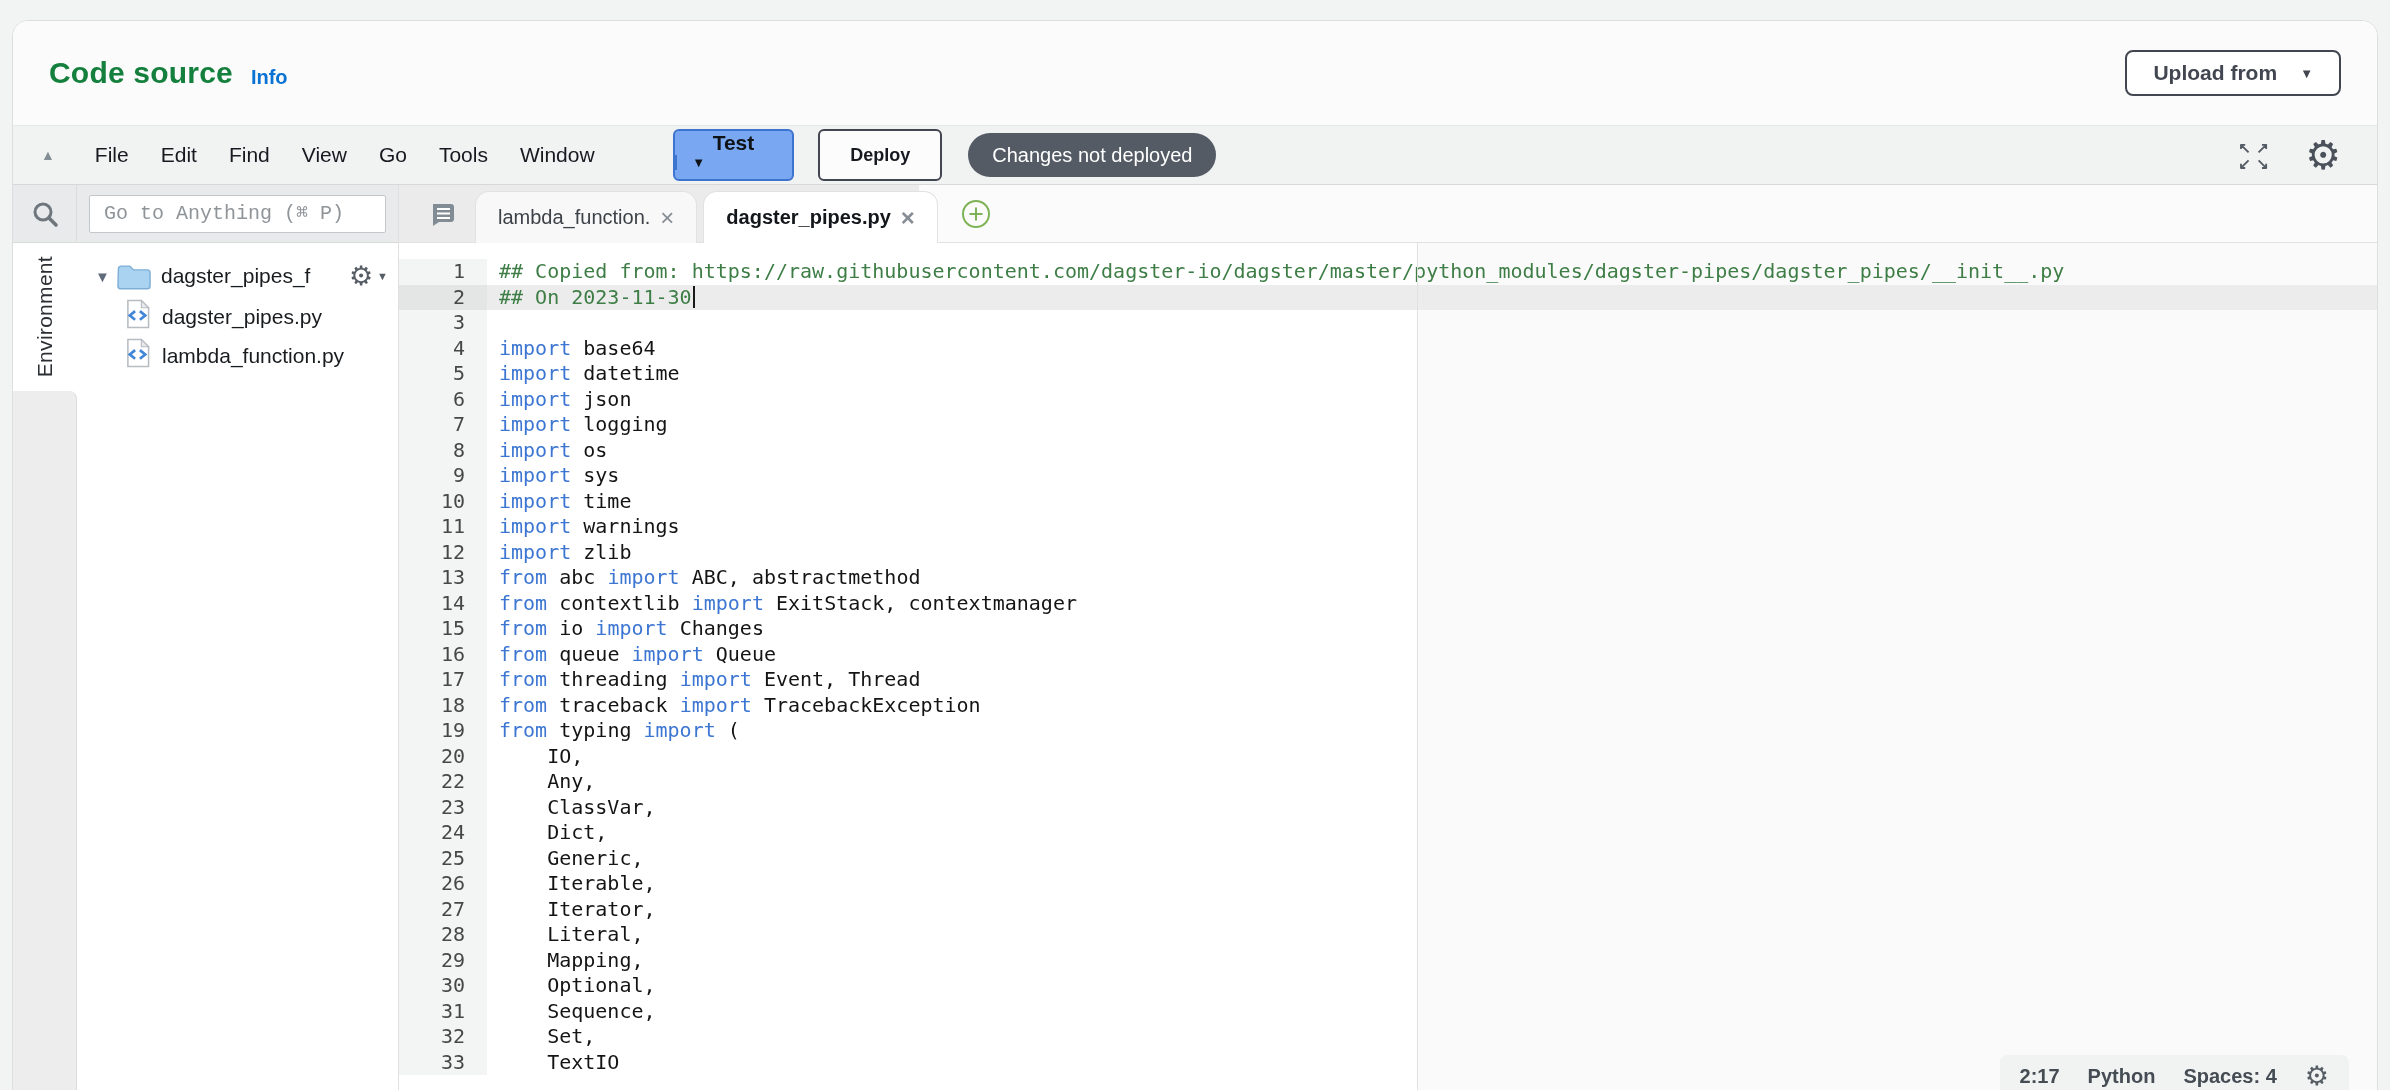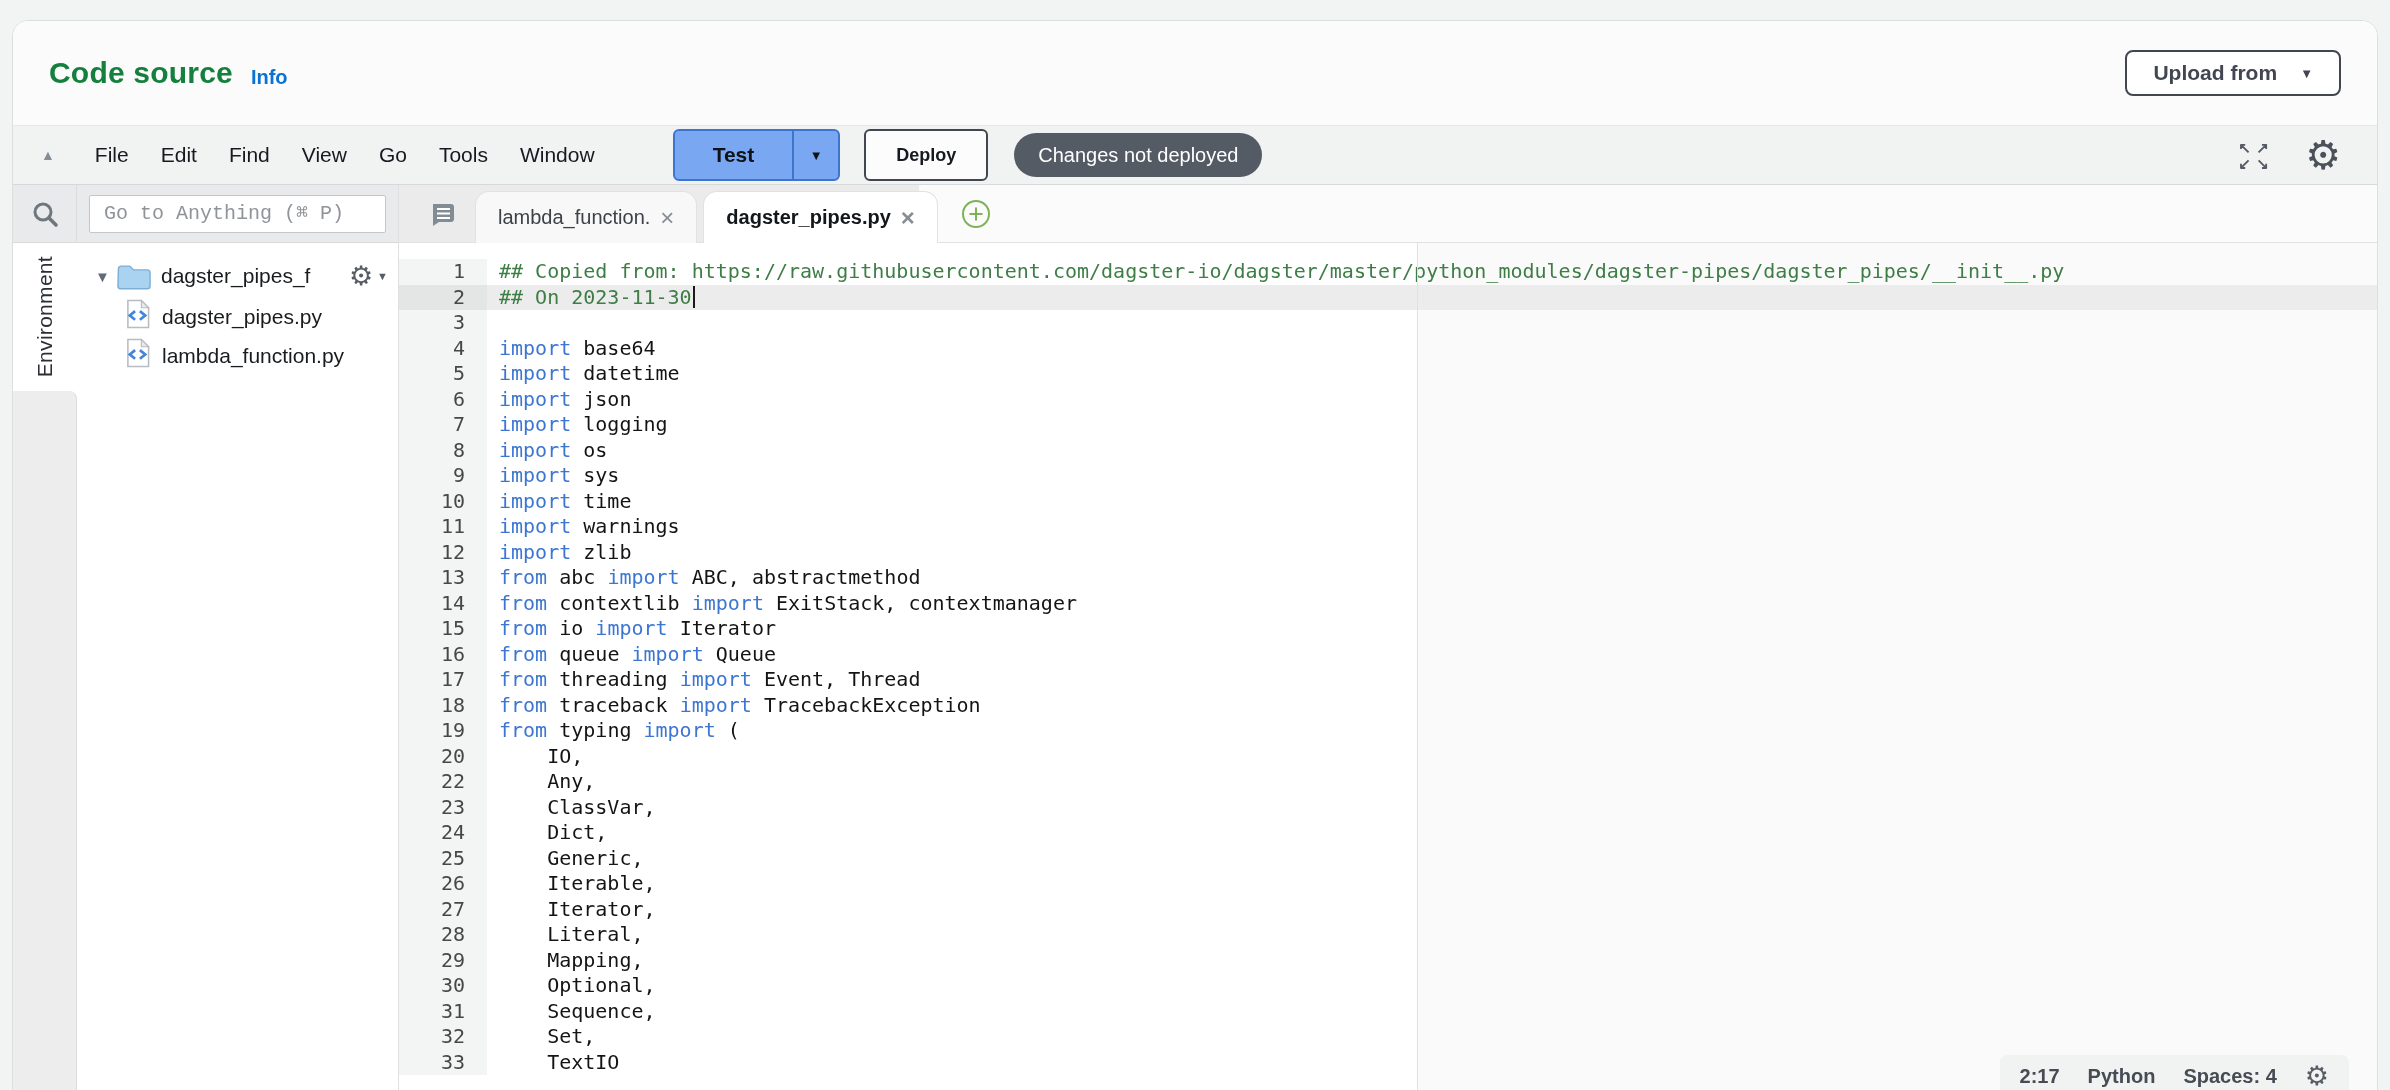--- a/index.html
+++ b/index.html
@@ -19,21 +19,21 @@
                 font-size:21px; font-weight:700; color:#424650; gap:23px; cursor:pointer; }
   .upload-btn .caret { font-size:13px; }
 
   
   .menubar { height:60px; background:#f1f2f2; border-top:1px solid #e7e9e9; border-bottom:1px solid #d5d9d9;
              display:flex; align-items:center; padding:0 28px; flex:none; }
   .collapse { color:#848d95; font-size:14px; margin-right:24px; cursor:pointer; }
   .menu-items { display:flex; align-items:flex-end; }
   .menu-item { font-size:21px; color:#16191f; padding:0 16px; cursor:pointer; }
   .test-btn { margin-left:62px; height:52px; border:2px solid #3d74cf; border-radius:6px;
-              background:var(--testblue); display:flex; align-items:stretch; overflow:hidden; cursor:pointer; }
+              background:var(--testblue); display:flex; align-items:stretch; overflow:hidden; cursor:pointer;flex-direction:column; }
   .test-main { padding:0 38px; display:flex; align-items:center; font-size:21px; font-weight:700; color:#0f1318; }
   .test-arrow { width:46px; border-left:2px solid #3d74cf; display:flex; align-items:center; justify-content:center;
                 font-size:13px; color:#0f1318; }
   .deploy-btn { margin-left:24px; height:52px; border:2px solid #424650; border-radius:6px; background:#fcfcfd;
                 display:flex; align-items:center; padding:0 30px; font-size:18px; font-weight:700; color:#16191f; cursor:pointer; }
   .badge { margin-left:26px; height:44px; border-radius:22px; background:var(--badge); color:#fff;
            display:flex; align-items:center; padding:0 24px; font-size:20px; }
   .mb-right { margin-left:auto; display:flex; align-items:center; gap:34px; padding-right:8px; }
   .fs-icon { display:grid; grid-template-columns:15px 15px; grid-gap:3px; color:#545b64; font-size:15px;
              line-height:13px; font-weight:700; cursor:pointer; }
@@ -279,21 +279,21 @@
             <div class="cl">
               <span class="gut">13</span>
               <span class="txt"><span class="k">from</span><span class="p"> abc </span><span class="k">import</span><span class="p"> ABC, abstractmethod</span></span>
             </div>
             <div class="cl">
               <span class="gut">14</span>
               <span class="txt"><span class="k">from</span><span class="p"> contextlib </span><span class="k">import</span><span class="p"> ExitStack, contextmanager</span></span>
             </div>
             <div class="cl">
               <span class="gut">15</span>
-              <span class="txt"><span class="k">from</span><span class="p"> io </span><span class="k">import</span><span class="p"> Iterator</span></span>
+              <span class="txt"><span class="k">from</span><span class="p"> io </span><span class="k">import</span><span class="p"> Changes</span></span>
             </div>
             <div class="cl">
               <span class="gut">16</span>
               <span class="txt"><span class="k">from</span><span class="p"> queue </span><span class="k">import</span><span class="p"> Queue</span></span>
             </div>
             <div class="cl">
               <span class="gut">17</span>
               <span class="txt"><span class="k">from</span><span class="p"> threading </span><span class="k">import</span><span class="p"> Event, Thread</span></span>
             </div>
             <div class="cl">

